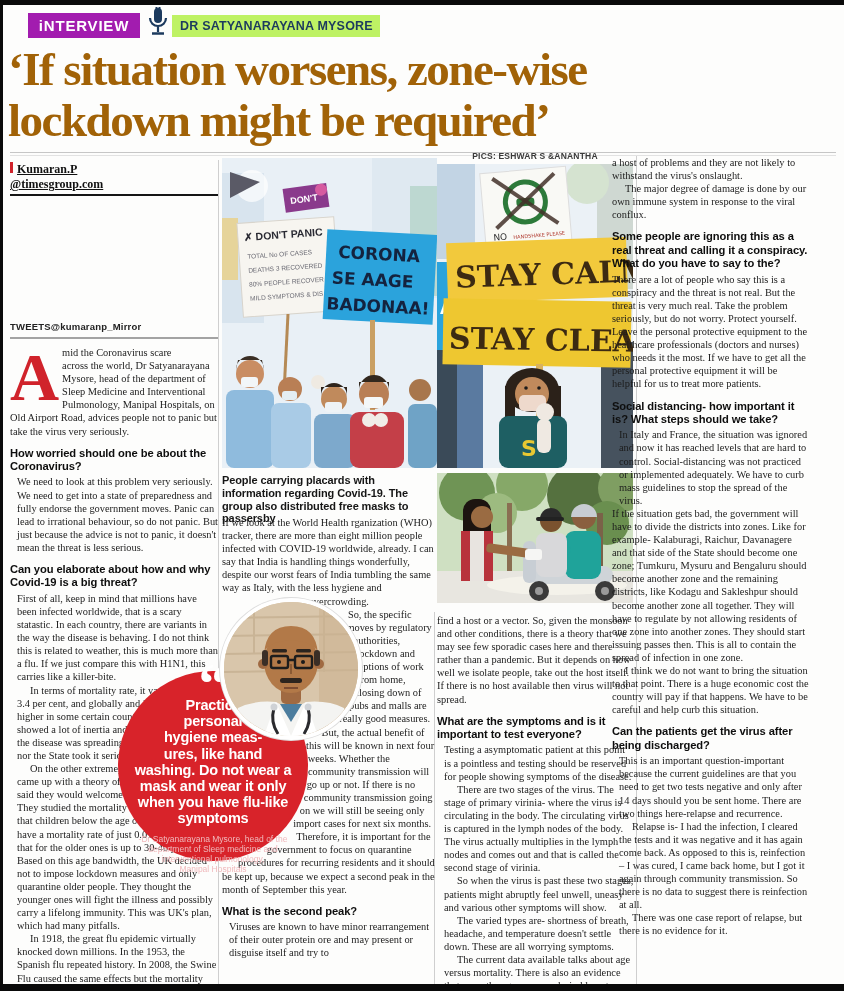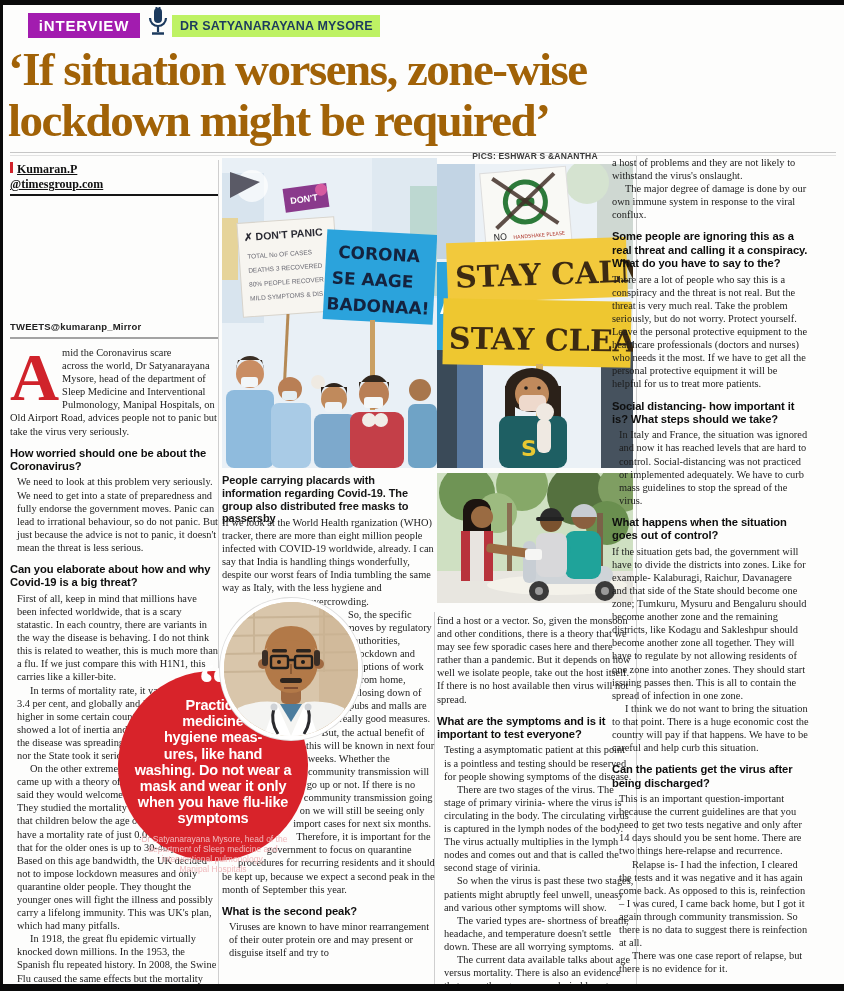--- a/index.html
+++ b/index.html
@@ -266,35 +266,34 @@
     <p class="p ans ind">The current data available talks about age versus mortality. There is also an evidence that more the age, more undesirable outcome. In elderly persons, there are</p>
   </div>
 
   <div class="col" style="left:612px;top:156px;width:197px;height:828px;">
     <p class="p">a host of problems and they are not likely to withstand the virus's onslaught.</p>
     <p class="p ind">The major degree of damage is done by our own immune system in response to the viral conflux.</p>
     <p class="q">Some people are ignoring this as a real threat and calling it a conspiracy. What do you have to say to the?</p>
     <p class="p">There are a lot of people who say this is a conspiracy and the threat is not real. But the threat is very much real. Take the problem seriously, but do not worry. Protect yourself. Leave the personal protective equipment to the healthcare professionals (doctors and nurses) who needs it the most. If we have to get all the personal protective equipment it will be helpful for us to treat more patients.</p>
     <p class="q">Social distancing- how important it is? What steps should we take?</p>
     <p class="p ans">In Italy and France, the situation was ignored and now it has reached levels that are hard to control. Social-distancing was not practiced or implemented adequately. We have to curb mass guidelines to stop the spread of the virus.</p>
-    <p class="q">What happens when the situation goes out of control?</p>
     <p class="p">If the situation gets bad, the government will have to divide the districts into zones. Like for example- Kalaburagi, Raichur, Davanagere and that side of the State should become one zone; Tumkuru, Mysuru and Bengaluru should become another zone and the remaining districts, like Kodagu and Sakleshpur should become another zone all together. They will have to regulate by not allowing residents of one zone into another zones. They should start issuing passes then. This is all to contain the spread of infection in one zone.</p>
     <p class="p ind">I think we do not want to bring the situation to that point. There is a huge economic cost the country will pay if that happens. We have to be careful and help curb this situation.</p>
     <p class="q">Can the patients get the virus after being discharged?</p>
     <p class="p ans">This is an important question-important because the current guidelines are that you need to get two tests negative and only after 14 days should you be sent home. There are two things here-relapse and recurrence.</p>
     <p class="p ans ind">Relapse is- I had the infection, I cleared the tests and it was negative and it has again come back. As opposed to this is, reinfection – I was cured, I came back home, but I got it again through community transmission. So there is no data to suggest there is reinfection at all.</p>
     <p class="p ans ind">There was one case report of relapse, but there is no evidence for it.</p>
 
   </div>
 
   <div class="redcircle">
     <div class="qmark">“</div>
     <div class="qtext">
       <span>Practice</span><br>
-      <span>medicine</span><br>
+      <span>personal</span><br>
       <span>hygiene meas-</span><br>
       <span>ures, like hand</span><br>
       <span>washing. Do not wear a</span><br>
       <span>mask and wear it only</span><br>
       <span>when you have flu-like</span><br>
       <span>symptoms</span>
     </div>
     <div class="qattr">
       <span>-Dr Satyanarayana Mysore, head of the</span><br>
       <span>department of Sleep medicine and</span><br>

